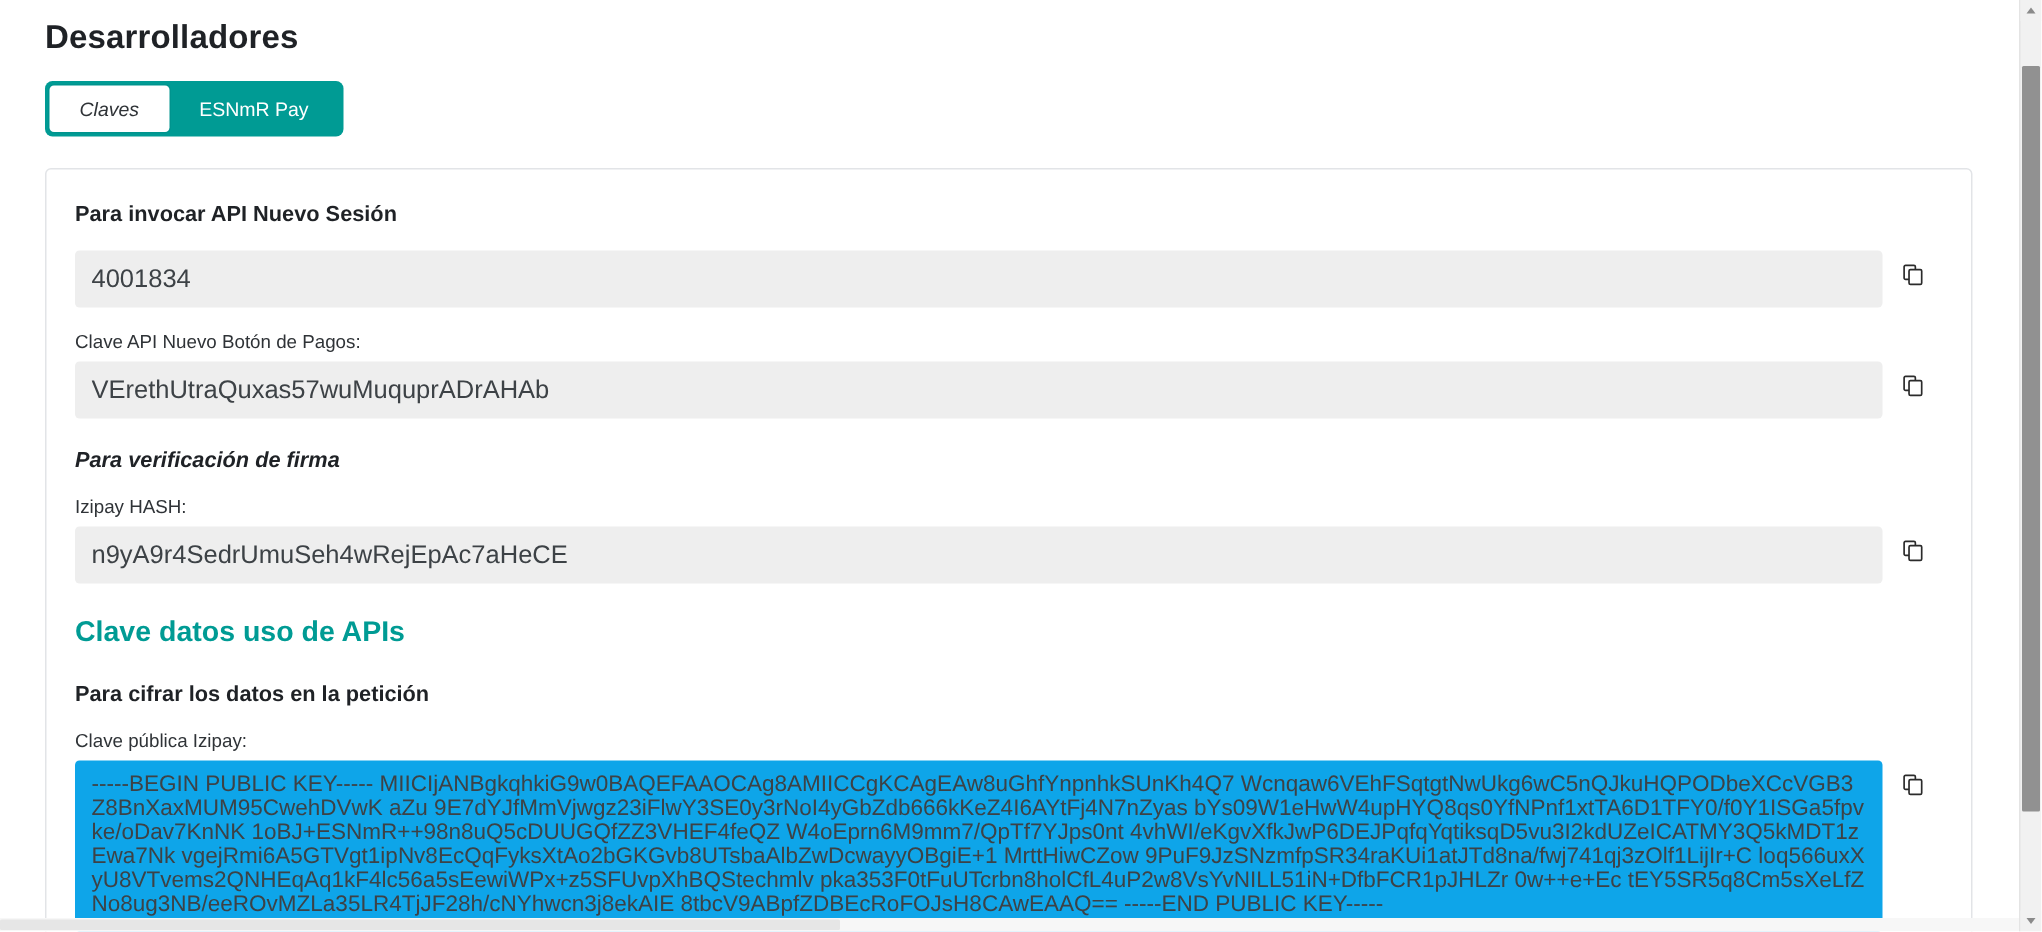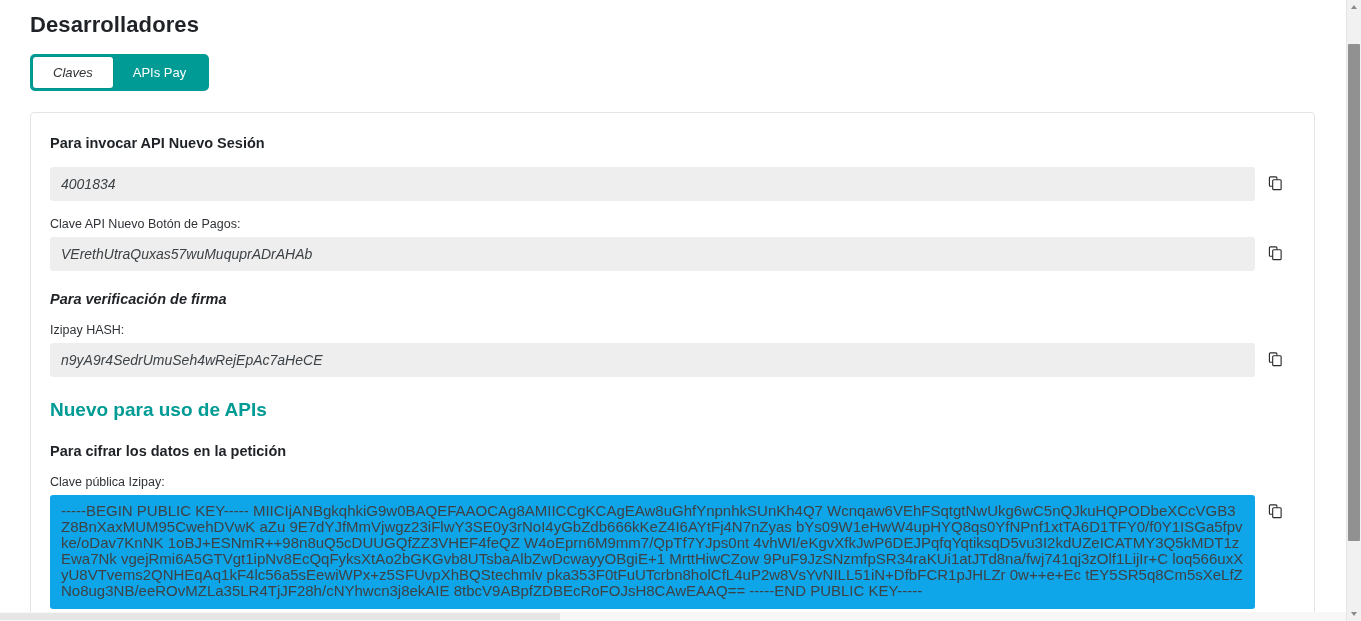--- a/index.html
+++ b/index.html
@@ -104,26 +104,25 @@
     gap: 0;
     margin-bottom: 16px;
   }
 
   .readonly-input {
     flex: 1 1 auto;
     background: #eeeeee;
     border: none;
     border-radius: 3px;
     padding: 9px 11px;
-    font-size: 14px;
+    font-size: 17px;
     color: #3d4246;
     font-family: "Liberation Sans", sans-serif;
     box-sizing: border-box;
     min-width: 0;
-    font-style: italic;
   }
 
   .readonly-area {
     flex: 1 1 auto;
     background: #0ea5e9;
     border: none;
     border-radius: 3px;
     padding: 8px 11px 10px 11px;
     font-size: 15px;
     line-height: 16px;
@@ -211,21 +210,21 @@
 </style>
 </head>
 <body>
 
 <div class="page">
 
   <h1 class="page-title">Desarrolladores</h1>
 
   <div class="tab-group">
     <button class="tab active">Claves</button>
-    <button class="tab">APIs Pay</button>
+    <button class="tab">ESNmR Pay</button>
   </div>
 
   <div class="card">
 
     <div class="section-title">Para invocar API Nuevo Sesión</div>
 
     <div class="field-row">
       <input class="readonly-input" type="text" readonly="" value="4001834" style="">
       <button class="copy-btn">
         <span>
@@ -258,21 +257,21 @@
       <button class="copy-btn">
         <span>
           <svg width="15" height="16" viewBox="0 0 16 16" fill="none" xmlns="http://www.w3.org/2000/svg">
             <rect x="1.5" y="1.5" width="8" height="10" rx="1" stroke="#2b2b2b" stroke-width="1.2"></rect>
             <rect x="5" y="4.5" width="9" height="10.5" rx="1" fill="#ffffff" stroke="#2b2b2b" stroke-width="1.2"></rect>
           </svg>
         </span>
       </button>
     </div>
 
-    <div class="accent-heading">Nuevo para uso de APIs</div>
+    <div class="accent-heading">Clave datos uso de APIs</div>
 
     <div class="section-title">Para cifrar los datos en la petición</div>
 
     <div class="field-label">Clave pública Izipay:</div>
     <div class="field-row">
       <div class="readonly-area">-----BEGIN PUBLIC KEY----- MIICIjANBgkqhkiG9w0BAQEFAAOCAg8AMIICCgKCAgEAw8uGhfYnpnhkSUnKh4Q7 Wcnqaw6VEhFSqtgtNwUkg6wC5nQJkuHQPODbeXCcVGB3Z8BnXaxMUM95CwehDVwK aZu 9E7dYJfMmVjwgz23iFlwY3SE0y3rNoI4yGbZdb666kKeZ4I6AYtFj4N7nZyas bYs09W1eHwW4upHYQ8qs0YfNPnf1xtTA6D1TFY0/f0Y1ISGa5fpvke/oDav7KnNK 1oBJ+ESNmR++98n8uQ5cDUUGQfZZ3VHEF4feQZ W4oEprn6M9mm7/QpTf7YJps0nt 4vhWI/eKgvXfkJwP6DEJPqfqYqtiksqD5vu3I2kdUZeICATMY3Q5kMDT1zEwa7Nk vgejRmi6A5GTVgt1ipNv8EcQqFyksXtAo2bGKGvb8UTsbaAlbZwDcwayyOBgiE+1 MrttHiwCZow 9PuF9JzSNzmfpSR34raKUi1atJTd8na/fwj741qj3zOlf1LijIr+C loq566uxXyU8VTvems2QNHEqAq1kF4lc56a5sEewiWPx+z5SFUvpXhBQStechmlv pka353F0tFuUTcrbn8holCfL4uP2w8VsYvNILL51iN+DfbFCR1pJHLZr 0w++e+Ec tEY5SR5q8Cm5sXeLfZNo8ug3NB/eeROvMZLa35LR4TjJF28h/cNYhwcn3j8ekAIE 8tbcV9ABpfZDBEcRoFOJsH8CAwEAAQ== -----END PUBLIC KEY-----</div>
       <button class="copy-btn">
         <span>
           <svg width="15" height="16" viewBox="0 0 16 16" fill="none" xmlns="http://www.w3.org/2000/svg">
             <rect x="1.5" y="1.5" width="8" height="10" rx="1" stroke="#2b2b2b" stroke-width="1.2"></rect>

